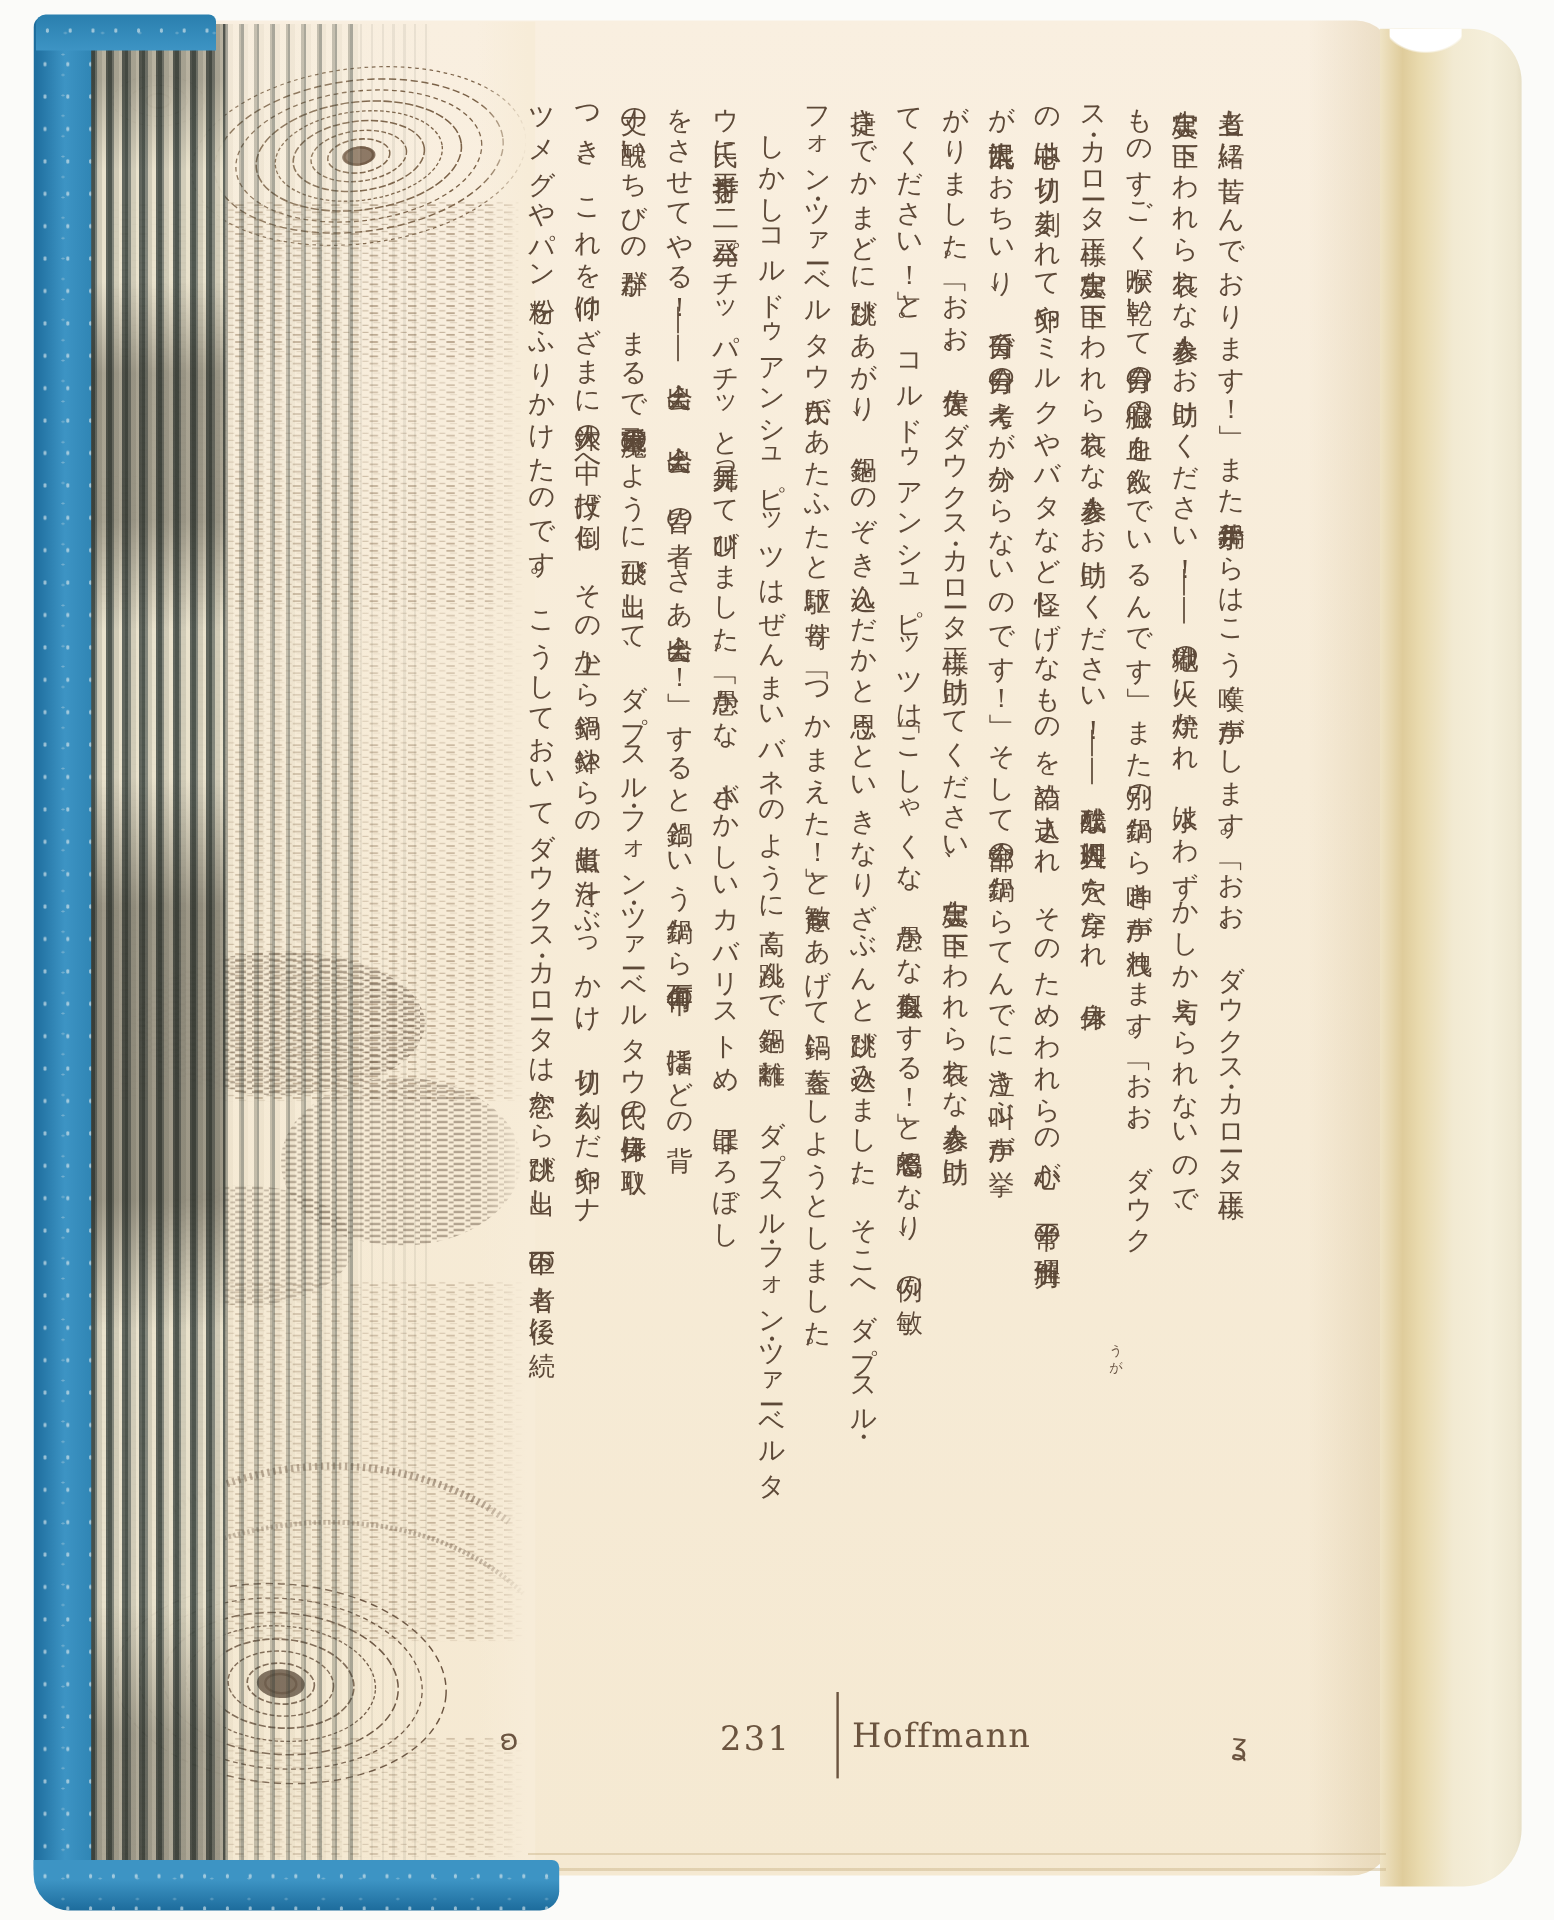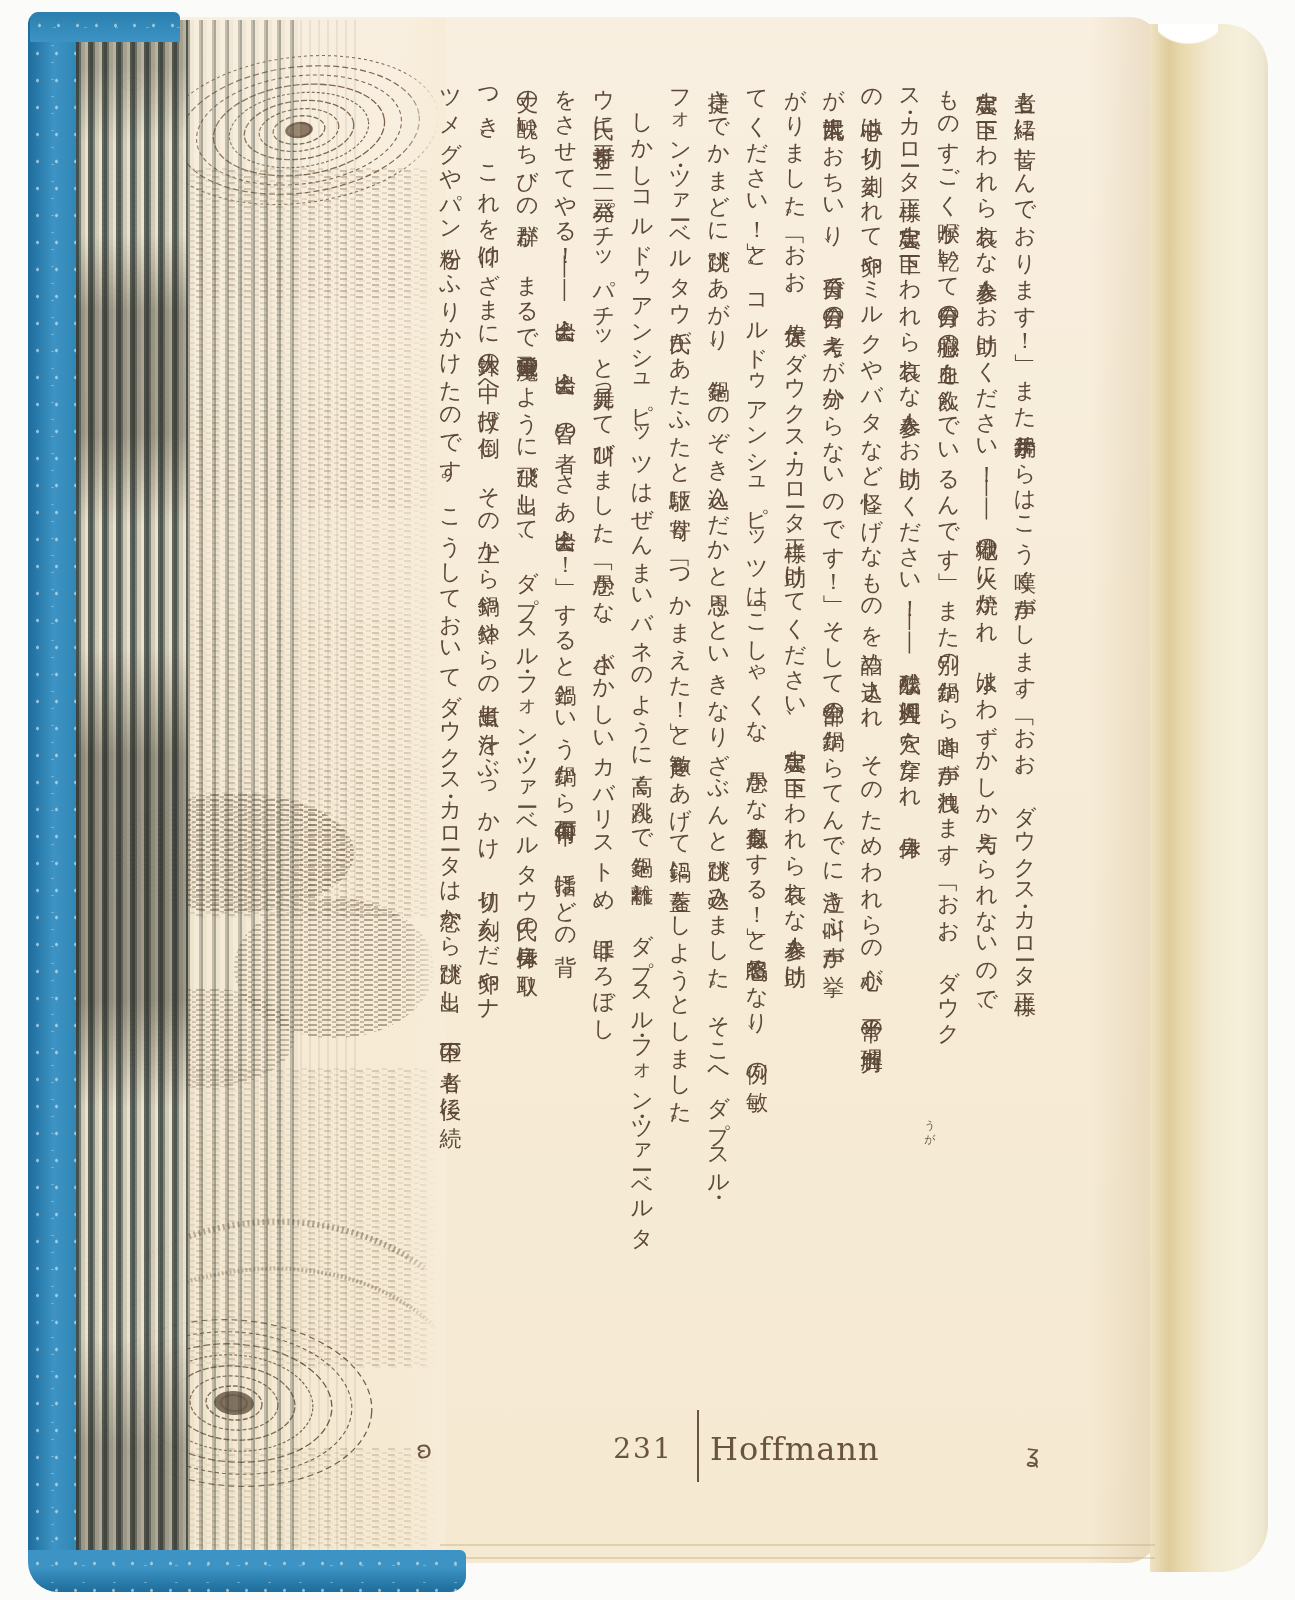--- a/index.html
+++ b/index.html
@@ -45,24 +45,24 @@
     background:repeating-linear-gradient(90deg,rgba(90,95,85,.5) 0 2px,rgba(208,199,173,.22) 2px 6px,rgba(240,232,210,.18) 6px 11px,rgba(118,118,102,.4) 11px 13px);}
   .edges-c{position:absolute;left:300px;top:20px;width:58px;height:1532px;z-index:5;opacity:.35;
     background:repeating-linear-gradient(90deg,rgba(120,118,100,.35) 0 2px,rgba(235,226,202,.15) 2px 9px);}
   
   .text-block{position:absolute;left:430px;top:74px;width:614px;height:1192px;z-index:7;
     writing-mode:vertical-rl;color:#5d4938;}
   .tcol{height:100%;line-height:38.3px;font-size:22px;letter-spacing:1.3px;white-space:nowrap;}
   .furigana{position:absolute;left:921px;top:1112px;z-index:8;writing-mode:vertical-rl;
     font-size:11px;letter-spacing:1px;color:#6b5645;}
   
-  .footer-num{position:absolute;left:600px;top:1432px;width:86px;z-index:7;text-align:center;
+  .footer-num{position:absolute;left:600px;top:1432px;width:86px;z-index:7;text-align:left;
     font-size:28px;color:#6b543f;letter-spacing:2px;}
   .footer-rule{position:absolute;left:697px;top:1410px;width:2px;height:72px;z-index:7;background:#6b543f;}
-  .footer-title{position:absolute;left:710px;top:1430px;z-index:7;font-size:32px;color:#6b543f;letter-spacing:1px;}
+  .footer-title{position:absolute;left:710px;top:1430px;z-index:7;font-size:28px;color:#6b543f;letter-spacing:1px;}
   .orn{position:absolute;z-index:7;color:#6b5440;font-size:24px;font-family:"DejaVu Sans",sans-serif;}
   .orn-l{left:416px;top:1436px;transform:rotate(-8deg);}
   .orn-r{left:1026px;top:1440px;transform:rotate(6deg);}
 </style>
 </head>
 <body>
 
 <div class="scene">
 
   <div class="cover-spine"></div>

